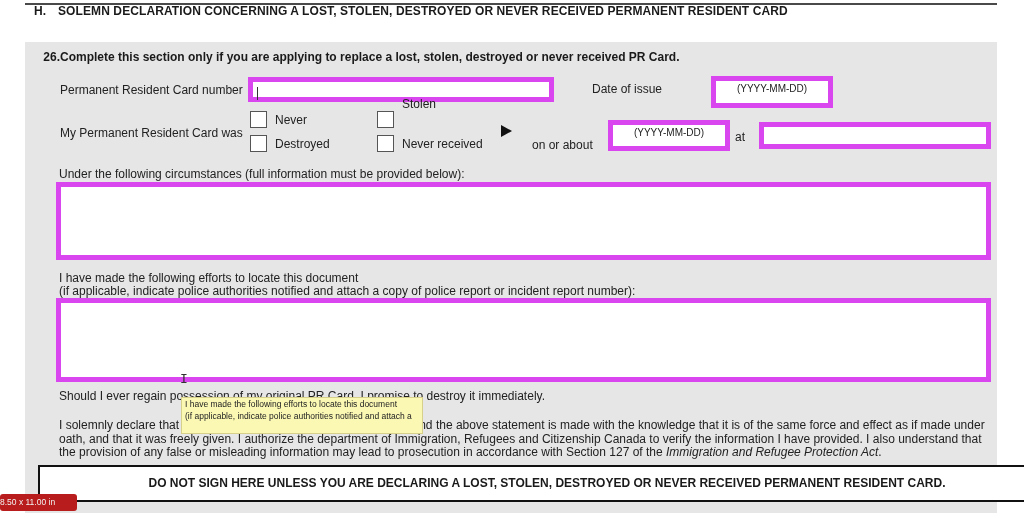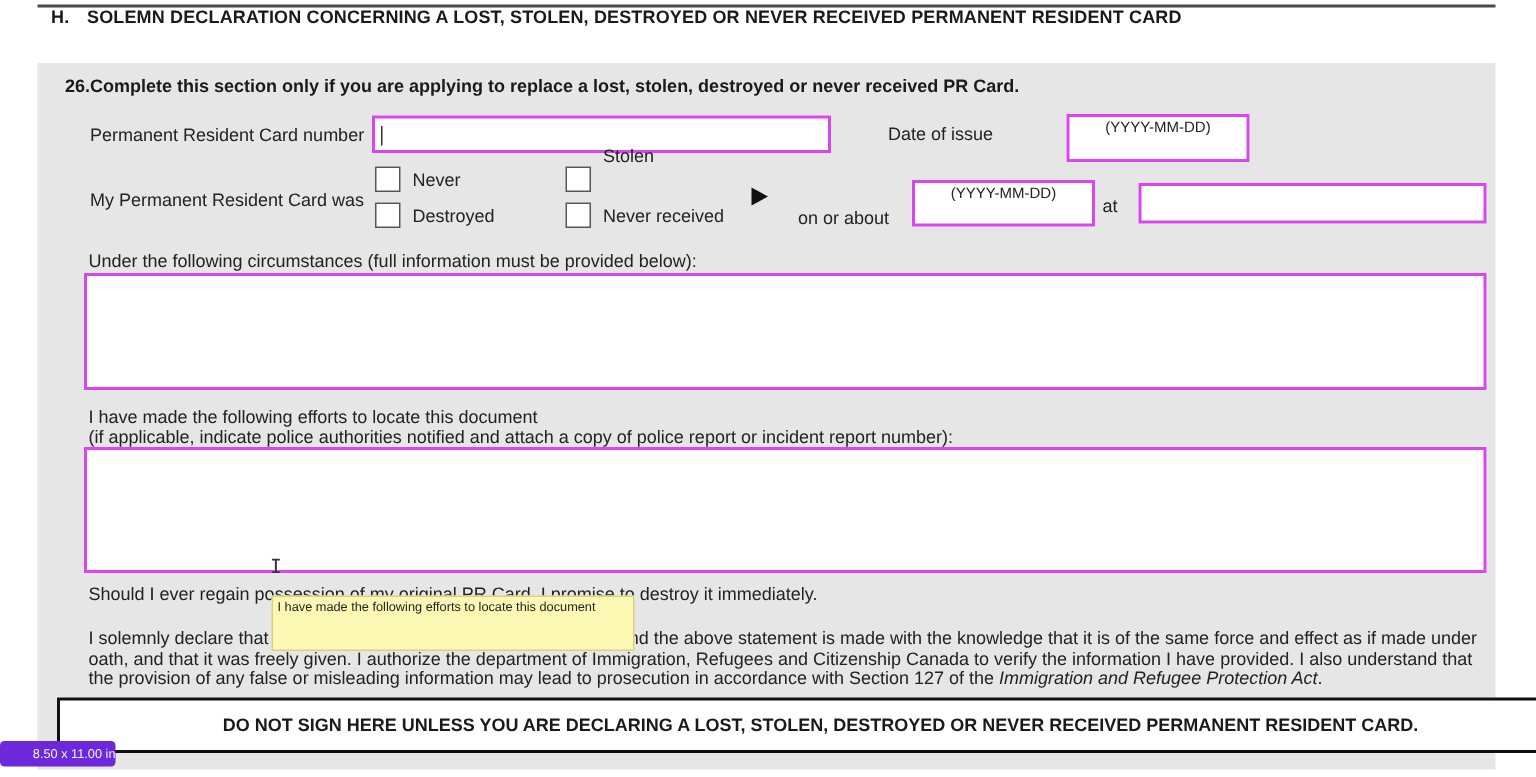--- a/index.html
+++ b/index.html
@@ -12,21 +12,21 @@
   .top-rule { left: 25px; top: 3px; width: 972px; height: 2px; background: #4a4a4a; }
   .section-h {
     left: 34px; top: 4px; font-size: 12px; font-weight: bold; letter-spacing: 0.1px; white-space: nowrap;
   }
   .section-h .letter { display: inline-block; width: 24px; }
   .panel { left: 25px; top: 42px; width: 972px; height: 471px; background: #e6e6e6; }
   .q26 { left: 34px; top: 50px; font-size: 12px; font-weight: bold; white-space: nowrap; text-align: right; }
   .q26 .num { display: inline-block; width: 26px; }
   .lbl { font-size: 12px; white-space: nowrap; color: #222; text-align: center; }
   .field {
-    background: #ffffff; border: 2px solid #d946ef; box-sizing: border-box;
+    background: #ffffff; border: 5px solid #d946ef; box-sizing: border-box;
   }
   .date-field { font-size: 10px; text-align: center; padding-top: 2px; color: #222; }
   .cb { width: 17px; height: 17px; background: #fff; border: 1px solid #555; box-sizing: border-box; }
   .arrow {
     width: 0; height: 0; border-top: 6px solid transparent; border-bottom: 6px solid transparent;
     border-left: 11px solid #111;
   }
   .text-cursor { width: 1px; height: 13px; background: #333; }
   .para { font-size: 12px; line-height: 13.5px; color: #222; }
   .nosign {
@@ -34,22 +34,22 @@
     border: 2px solid #111; background: #ffffff;
     font-size: 12px; font-weight: bold; text-align: center; line-height: 33px; white-space: nowrap;
   }
   .tooltip {
     left: 181px; top: 397px; width: 242px; height: 37px; box-sizing: border-box;
     background: #fbf8b4; border: 1px solid #d6d08a;
     font-size: 8.5px; line-height: 11.5px; padding: 1px 3px; color: #222; white-space: nowrap;
   }
   .ibeam { left: 180px; top: 371px; font-size: 13px; color: #333; font-family: "DejaVu Sans Mono", monospace; }
   .size-badge {
-    left: 0; top: 494px; width: 77px; height: 17px; background: #6d28d9; color: #f2f2f2;
-    border-radius: 3px; font-size: 8.5px; line-height: 17px; text-align: right;
+    left: 0; top: 494px; width: 77px; height: 17px; background: #b91c1c; color: #f2f2f2;
+    border-radius: 3px; font-size: 8.5px; line-height: 17px; text-align: left;
   }
 </style>
 </head>
 <body>
 
 <div class="abs top-rule"></div>
 
 <div class="abs section-h">
   <span class="letter">H.</span><span>SOLEMN DECLARATION CONCERNING A LOST, STOLEN, DESTROYED OR NEVER RECEIVED PERMANENT RESIDENT CARD</span>
 </div>
@@ -100,15 +100,16 @@
 <div class="abs para" style="left:59px; top:419px; width:930px;">
   <span>I solemnly declare that the above information is true and complete and the above statement is made with the knowledge that it is of the same force and effect as if made under oath, and that it was freely given. I authorize the department of Immigration, Refugees and Citizenship Canada to verify the information I have provided. I also understand that the provision of any false or misleading information may lead to prosecution in accordance with Section 127 of the </span><em>Immigration and Refugee Protection Act</em><span>.</span>
 </div>
 
 <div class="abs nosign">DO NOT SIGN HERE UNLESS YOU ARE DECLARING A LOST, STOLEN, DESTROYED OR NEVER RECEIVED PERMANENT RESIDENT CARD.</div>
 
 <div class="abs ibeam">I</div>
 
 <div class="abs tooltip">
   <div>I have made the following efforts to locate this document</div>
+  <div>(if applicable, indicate police authorities notified and attach a</div>
 </div>
 
 <div class="abs size-badge">8.50 x 11.00 in</div>
 
 </body></html>

